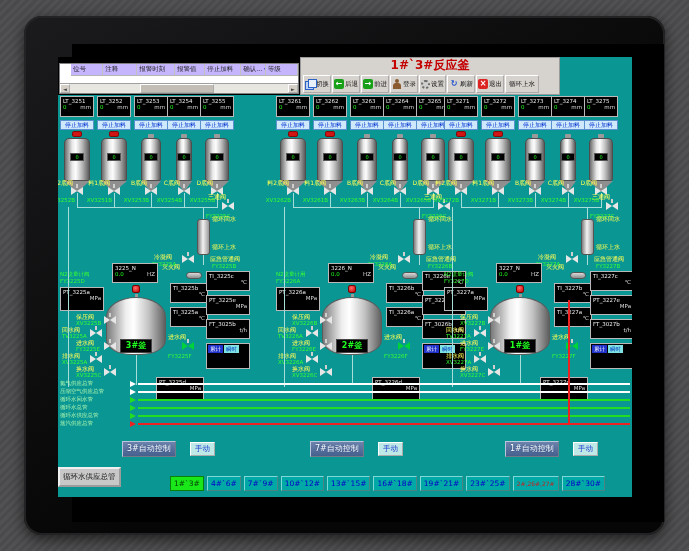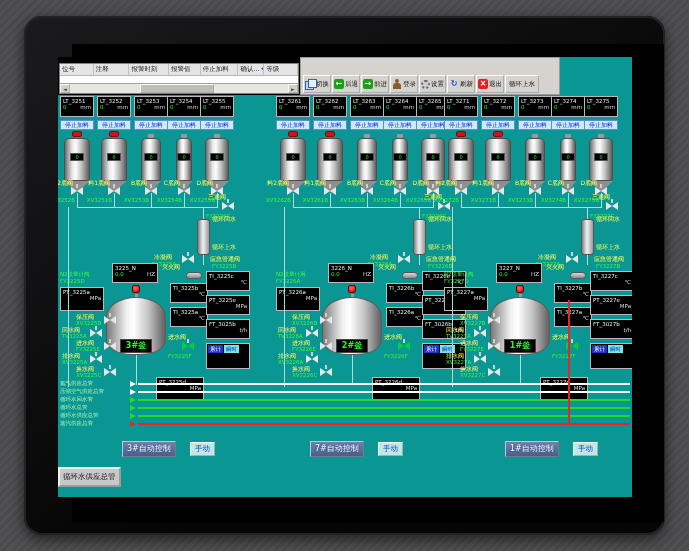--- a/index.html
+++ b/index.html
@@ -6,21 +6,21 @@
   *{box-sizing:border-box;font-family:"DejaVu Sans",sans-serif;}
   #stage{position:relative;width:689px;height:551px;overflow:hidden;
     background:repeating-linear-gradient(135deg,#4a4a4c 0 3px,#515153 3px 6px);}
   .bezel{position:absolute;left:24px;top:16px;width:641px;height:519px;border-radius:18px;
     background:linear-gradient(145deg,#1b1b1d,#060607 60%);box-shadow:0 4px 14px rgba(0,0,0,.6), inset 0 0 0 2px #232325;}
   .screen{position:absolute;left:48px;top:28px;width:592px;height:478px;background:#000;}
   .hmi{position:absolute;left:58px;top:57px;width:574px;height:440px;background:#0a9693;font-size:7px;}
   
   .tb-left{position:absolute;left:0;top:0;width:242px;height:38px;background:#000;}
   .alarm-table{position:absolute;left:1px;top:6px;width:240px;height:31px;background:#fff;border:1px solid #808080;}
-  .alarm-head{display:flex;height:12px;border-bottom:1px solid #b5b5b5;background:#e5e5e5;}
+  .alarm-head{display:flex;height:12px;border-bottom:1px solid #b5b5b5;background:#c4b5fd;margin-left:11px;}
   .alarm-head .c{font-size:6.5px;color:#222;border-right:1px solid #c0c0c0;padding:1px 1px 0 2px;overflow:hidden;white-space:nowrap;}
   .hscroll{position:absolute;left:0;bottom:0;width:100%;height:10px;background:#d4d0c8;display:flex;align-items:stretch;border-top:1px solid #a0a0a0;}
   .sbtn{width:10px;background:#d4d0c8;border:1px outset #fff;font-size:5px;line-height:8px;text-align:center;color:#444;}
   .strack{flex:1;position:relative;background:#e8e6e0;}
   .sthumb{position:absolute;left:32%;top:0;width:34%;height:100%;background:#c2beb6;border:1px outset #fff;}
   .tb-mid{position:absolute;left:242px;top:0;width:260px;height:38px;background:#d6d3ce;border:1px solid #9a9a9a;}
   .title{width:100%;text-align:center;font-size:12px;font-weight:bold;color:#c40000;line-height:15px;white-space:nowrap;}
   .toolrow{position:absolute;left:1px;top:16px;width:256px;height:20px;display:flex;gap:1px;padding:1px;}
   .tbtn{flex:0 0 auto;height:18px;background:#d6d3ce;border:1px outset #fff;display:flex;align-items:center;justify-content:center;gap:1px;font-size:6.5px;color:#111;padding:0 1px;cursor:default;}
   .ic{width:10px;height:10px;position:relative;flex:0 0 auto;display:flex;align-items:center;justify-content:center;font-size:8px;line-height:10px;}
@@ -97,20 +97,21 @@
         <div class="hscroll">
           <div class="sbtn">◄</div>
           <div class="strack">
             <div class="sthumb"></div>
           </div>
           <div class="sbtn">►</div>
         </div>
       </div>
     </div>
     <div class="tb-mid">
+      <div class="title">1#`3#反应釜</div>
       <div class="toolrow" id="toolrow">
           <div class="tbtn">
             <span class="ic sw"></span>
             <span>切换</span>
           </div>
           <div class="tbtn">
             <span class="ic arr">←</span>
             <span>后退</span>
           </div>
           <div class="tbtn">
@@ -815,15 +816,27 @@
         <div class="ln" style="left: 80px; top: 328px; width: 492px; height: 1.5px; background: rgb(238, 34, 34);"></div>
         <div class="parrow" style="left: 72px; top: 325.5px; border-left: 6px solid rgb(238, 34, 34);"></div>
         <div class="ln" style="left: 510px; top: 205px; width: 1.5px; height: 123px; background: rgb(238, 34, 34);"></div>
         <div class="autobtn" style="left: 64px; top: 346px;">3#自动控制</div>
         <div class="manbtn" style="left: 132px; top: 347px;">手动</div>
         <div class="autobtn" style="left: 252px; top: 346px;">7#自动控制</div>
         <div class="manbtn" style="left: 320px; top: 347px;">手动</div>
         <div class="autobtn" style="left: 447px; top: 346px;">1#自动控制</div>
         <div class="manbtn" style="left: 515px; top: 347px;">手动</div>
         <div class="voicebtn" style="left: 0px; top: 372px;">循环水供应总管</div>
+        <div class="pgrow">
+          <div class="pgbtn active">1#`3#</div>
+          <div class="pgbtn">4#`6#</div>
+          <div class="pgbtn">7#`9#</div>
+          <div class="pgbtn">10#`12#</div>
+          <div class="pgbtn">13#`15#</div>
+          <div class="pgbtn">16#`18#</div>
+          <div class="pgbtn">19#`21#</div>
+          <div class="pgbtn">23#`25#</div>
+          <div class="pgbtn small">2#,26#,27#</div>
+          <div class="pgbtn">28#`30#</div>
+        </div>
       </div>
   </div>
 </div>
 
 </body></html>

